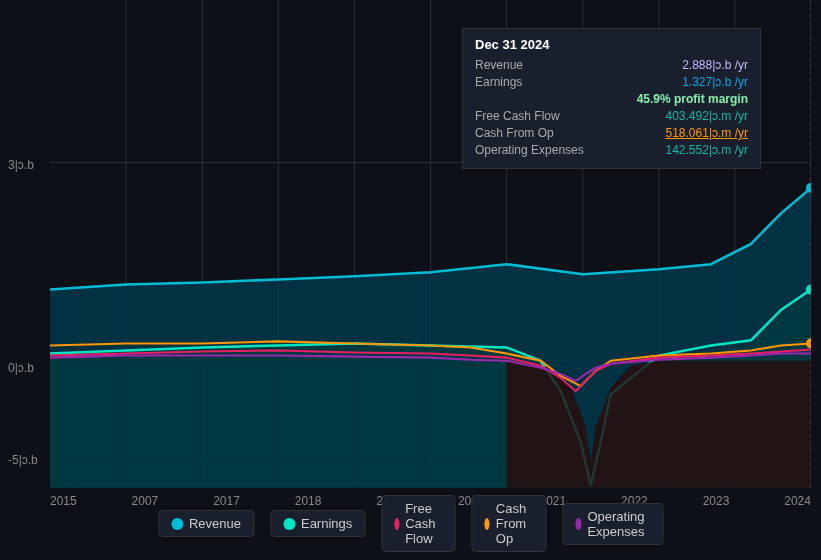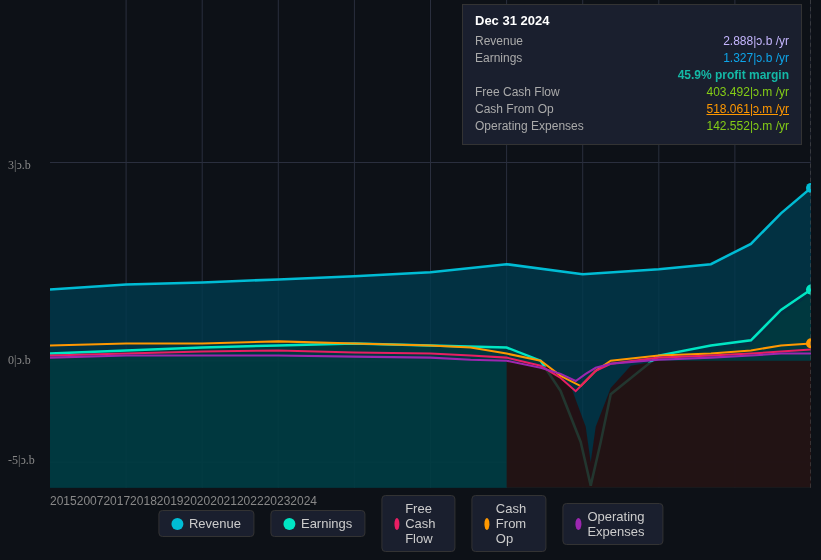--- a/index.html
+++ b/index.html
@@ -14,77 +14,76 @@
 
     .chart-container {
       position: relative;
       width: 821px;
       height: 560px;
     }
 
     
     .tooltip {
       position: absolute;
-      top: 4px;
+      top: 28px;
       left: 462px;
       background: #1a1f2e;
       border: 1px solid #333;
       padding: 8px 12px;
-      width: 340px;
+      width: 299px;
       z-index: 10;
     }
 
     .tooltip-date {
       color: #fff;
       font-size: 13px;
       font-weight: bold;
       margin-bottom: 6px;
     }
 
     .tooltip-row {
       display: flex;
       justify-content: space-between;
       align-items: center;
       font-size: 12px;
       color: #aaa;
       margin-bottom: 3px;
     }
 
     .tooltip-row .value {
-      color: #14b8a6;
+      color: #86efac;
       text-align: right;
     }
 
     .tooltip-row .value.cyan { color: #c4b5fd; }
     .tooltip-row .value.green { color: #0ea5e9; }
     .tooltip-row .value.orange { color: #ff9800; text-decoration: underline; }
-    .tooltip-row .value.pink { color: #84cc16; }
+    .tooltip-row .value.pink { color: #14b8a6; }
 
     .profit-margin {
       color: #4caf50;
       font-weight: bold;
     }
 
     
     .y-label {
       position: absolute;
       left: 8px;
       color: #888;
       font-size: 12px;
-      font-family: Liberation Serif, serif;
     }
 
     
     .x-labels {
       position: absolute;
       bottom: 52px;
       left: 50px;
       right: 10px;
       display: flex;
-      justify-content: flex-start;
+      justify-content: space-between;
     }
 
     .x-label {
       color: #888;
       font-size: 12px;
       text-align: center;
     }
 
     
     .legend {
@@ -163,21 +162,21 @@
       <span>Cash From Op</span>
       <span class="value orange">518.061|ↄ.m /yr</span>
     </div>
     <div class="tooltip-row">
       <span>Operating Expenses</span>
       <span class="value pink">142.552|ↄ.m /yr</span>
     </div>
   </div>
 
   <div class="y-label" style="top: 158px;">3|ↄ.b</div>
-  <div class="y-label" style="top: 353px;">0|ↄ.b</div>
+  <div class="y-label" style="top: 361px;">0|ↄ.b</div>
   <div class="y-label" style="top: 453px;">-5|ↄ.b</div>
 
   <div class="chart-svg-area">
     <svg viewBox="0 0 760 500" preserveAspectRatio="none" xmlns="http://www.w3.org/2000/svg">
 
       <rect width="760" height="500" fill="#0d1117"></rect>
 
       <line x1="0" y1="160" x2="760" y2="160" class="grid-line"></line>
       <line x1="0" y1="355" x2="760" y2="355" class="grid-line"></line>
       <line x1="0" y1="455" x2="760" y2="455" class="grid-line"></line>

